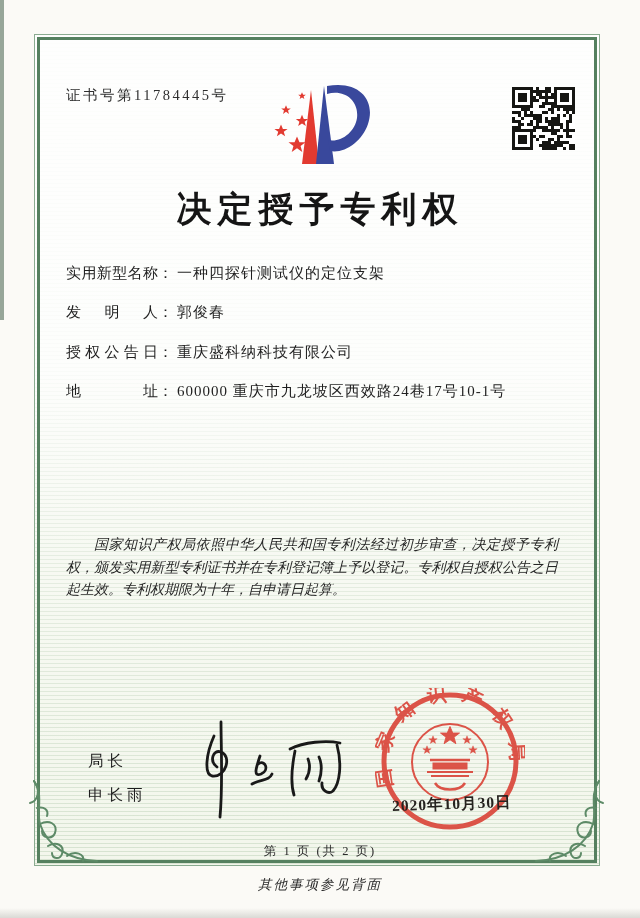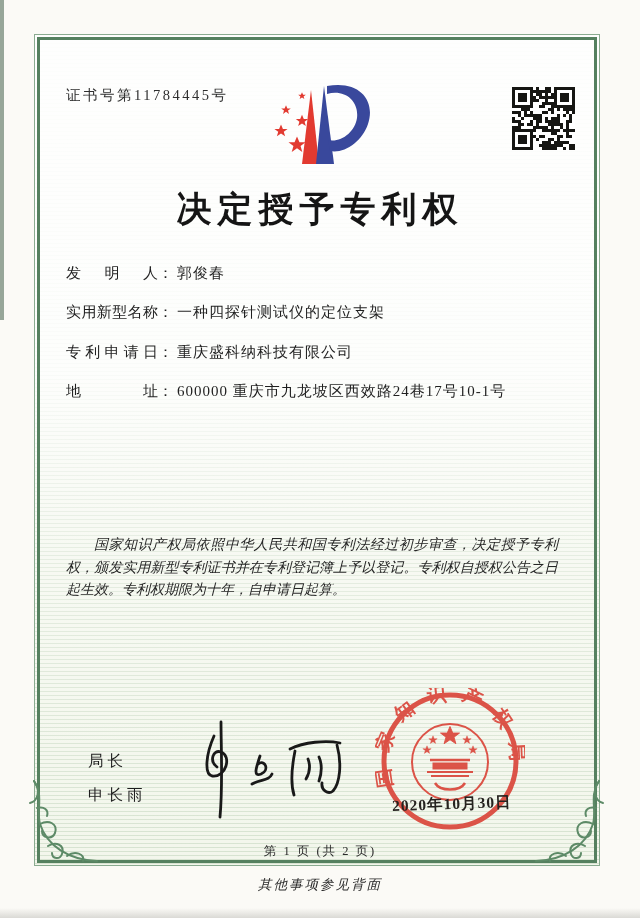--- a/index.html
+++ b/index.html
@@ -328,27 +328,27 @@
     <div style="left: 42px; top: 60px; width: 3px; height: 3px;"></div>
     <div style="left: 51px; top: 60px; width: 3px; height: 3px;"></div>
     <div style="left: 57px; top: 60px; width: 3px; height: 3px;"></div>
     <div style="left: 60px; top: 60px; width: 3px; height: 3px;"></div>
   </div>
 
 <div class="title">决定授予专利权</div>
 
 <div class="fields">
   <div class="frow">
+    <span class="flabel">实用新型名称</span><span class="fsep">：</span><span class="fvalue">一种四探针测试仪的定位支架</span>
+  </div>
+  <div class="frow">
     <span class="flabel">发明人</span><span class="fsep">：</span><span class="fvalue">郭俊春</span>
   </div>
   <div class="frow">
-    <span class="flabel">实用新型名称</span><span class="fsep">：</span><span class="fvalue">一种四探针测试仪的定位支架</span>
-  </div>
-  <div class="frow">
-    <span class="flabel">专利申请日</span><span class="fsep">：</span><span class="fvalue">重庆盛科纳科技有限公司</span>
+    <span class="flabel">授权公告日</span><span class="fsep">：</span><span class="fvalue">重庆盛科纳科技有限公司</span>
   </div>
   <div class="frow">
     <span class="flabel">地址</span><span class="fsep">：</span><span class="fvalue">600000 重庆市九龙坡区西效路24巷17号10-1号</span>
   </div>
 </div>
 
 <div class="paras">
   <p>国家知识产权局依照中华人民共和国专利法经过初步审查，决定授予专利权，颁发实用新型专利证书并在专利登记簿上予以登记。专利权自授权公告之日起生效。专利权期限为十年，自申请日起算。</p>
 </div>
 

